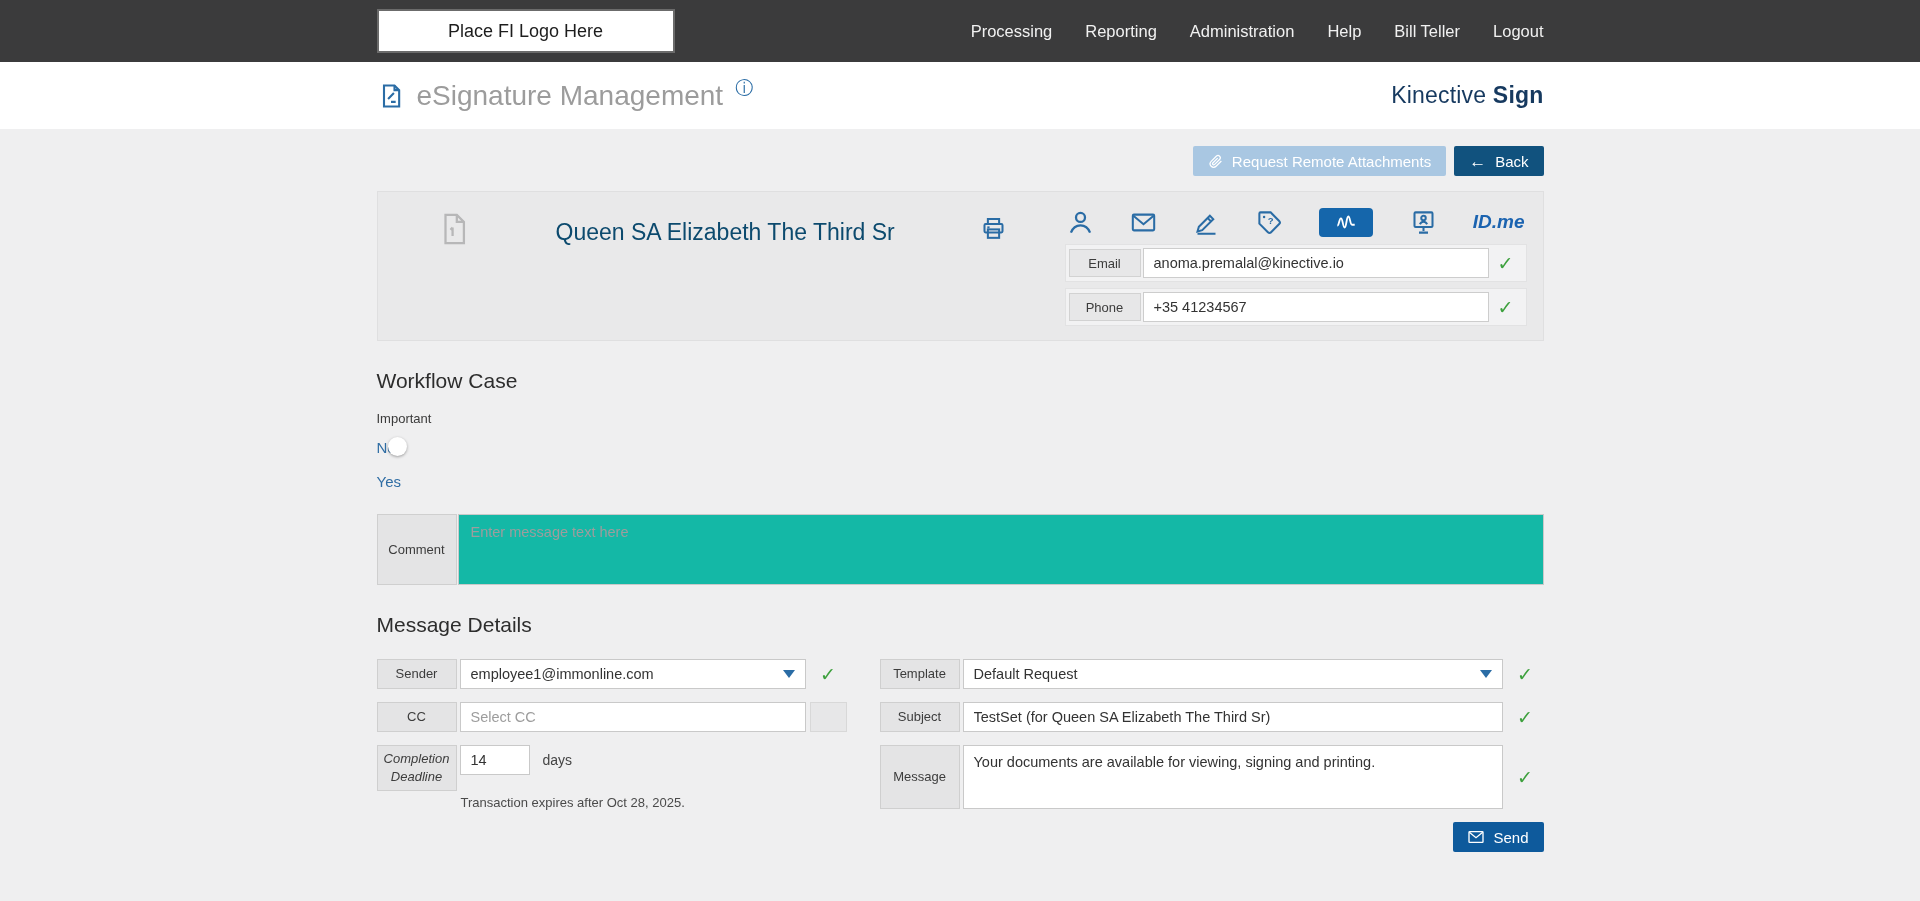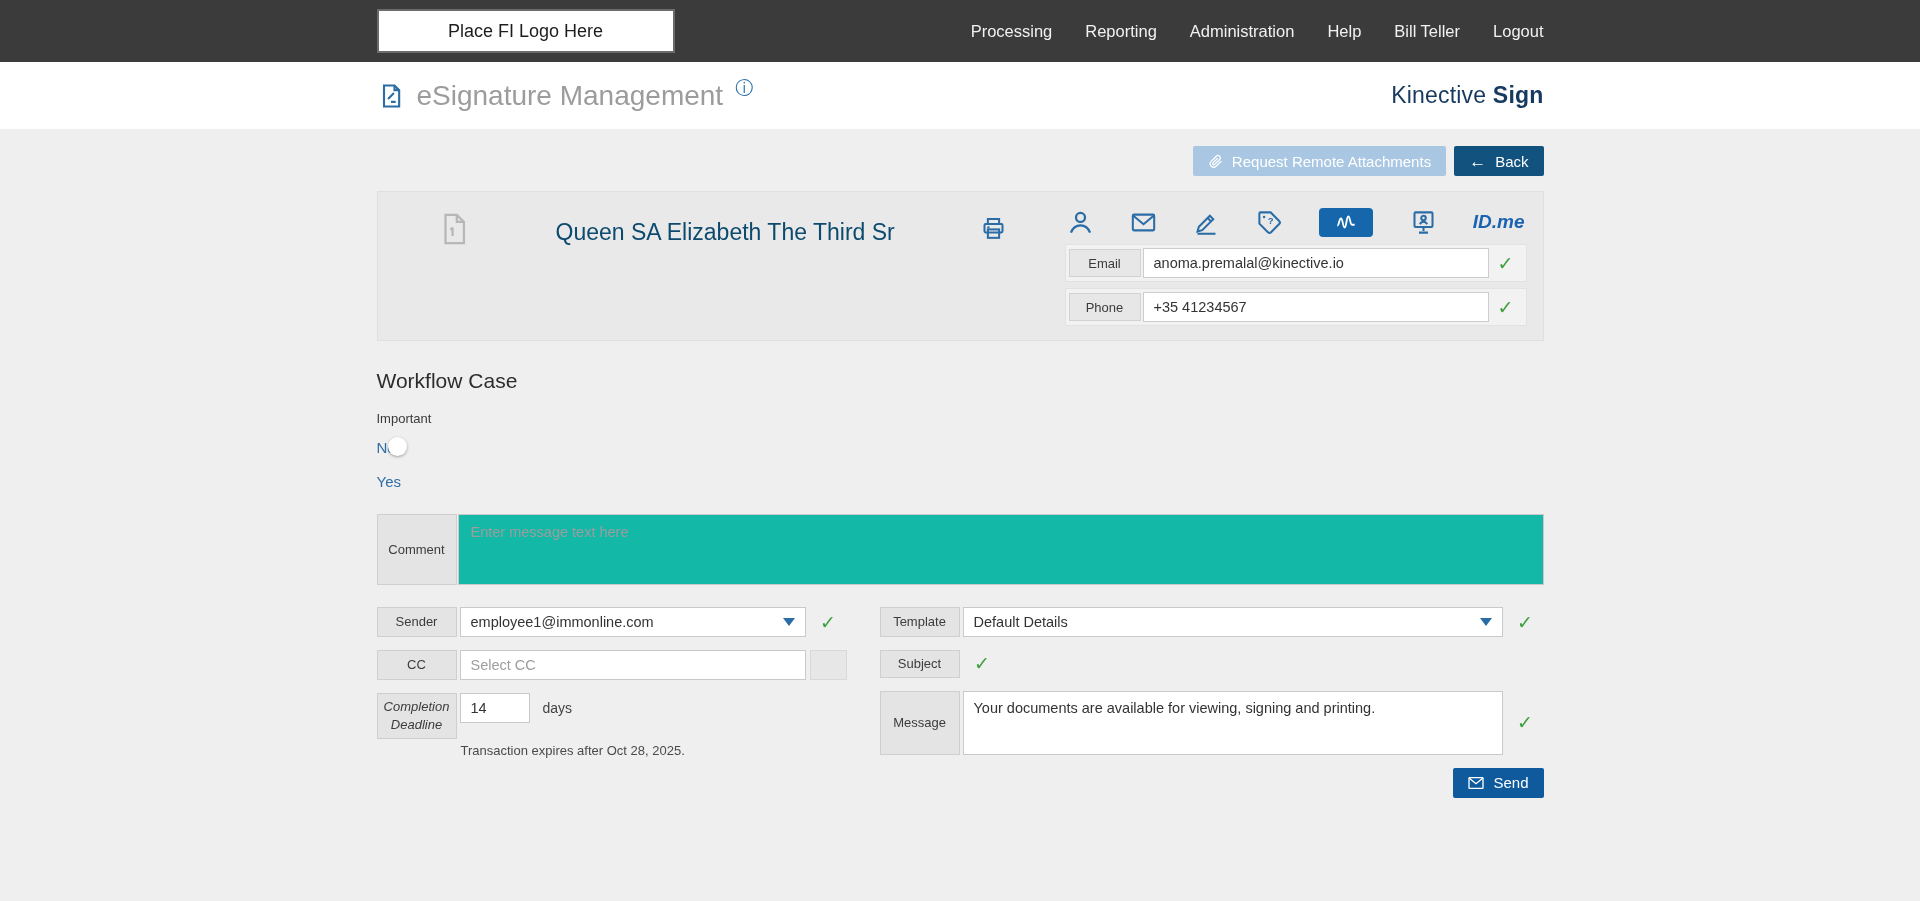--- a/index.html
+++ b/index.html
@@ -218,20 +218,21 @@
       <span>No</span>
       <span class="toggle-knob"></span>
     </div>
     <div class="opt opt-yes">Yes</div>
 
     <div class="comment-row">
       <div class="field-label">Comment</div>
       <textarea placeholder="Enter message text here" style=""></textarea>
     </div>
 
+    <div class="section-title">Message Details</div>
     <div class="details-grid">
 
       <div class="col-left">
         <div class="f-row">
           <div class="field-label">Sender</div>
           <div class="f-field">
             <span>employee1@immonline.com</span>
             <span class="caret"></span>
           </div>
           <div class="f-check">✓</div>
@@ -246,27 +247,28 @@
           <input class="f-input deadline-input" value="14" style="">
           <div class="days-label">days</div>
         </div>
         <div class="deadline-note">Transaction expires after Oct 28, 2025.</div>
       </div>
 
       <div class="col-right">
         <div class="f-row">
           <div class="field-label">Template</div>
           <div class="f-field">
-            <span>Default Details</span>
+            <span>Default Request</span>
             <span class="caret"></span>
           </div>
           <div class="f-check">✓</div>
         </div>
         <div class="f-row">
           <div class="field-label">Subject</div>
+          <input class="f-input" value="TestSet (for Queen SA Elizabeth The Third Sr)" style="">
           <div class="f-check">✓</div>
         </div>
         <div class="f-row">
           <div class="field-label">Message</div>
           <div class="f-field f-multiline">
             <span>Your documents are available for viewing, signing and printing.</span>
           </div>
           <div class="f-check">✓</div>
         </div>
         <div class="send-row">

